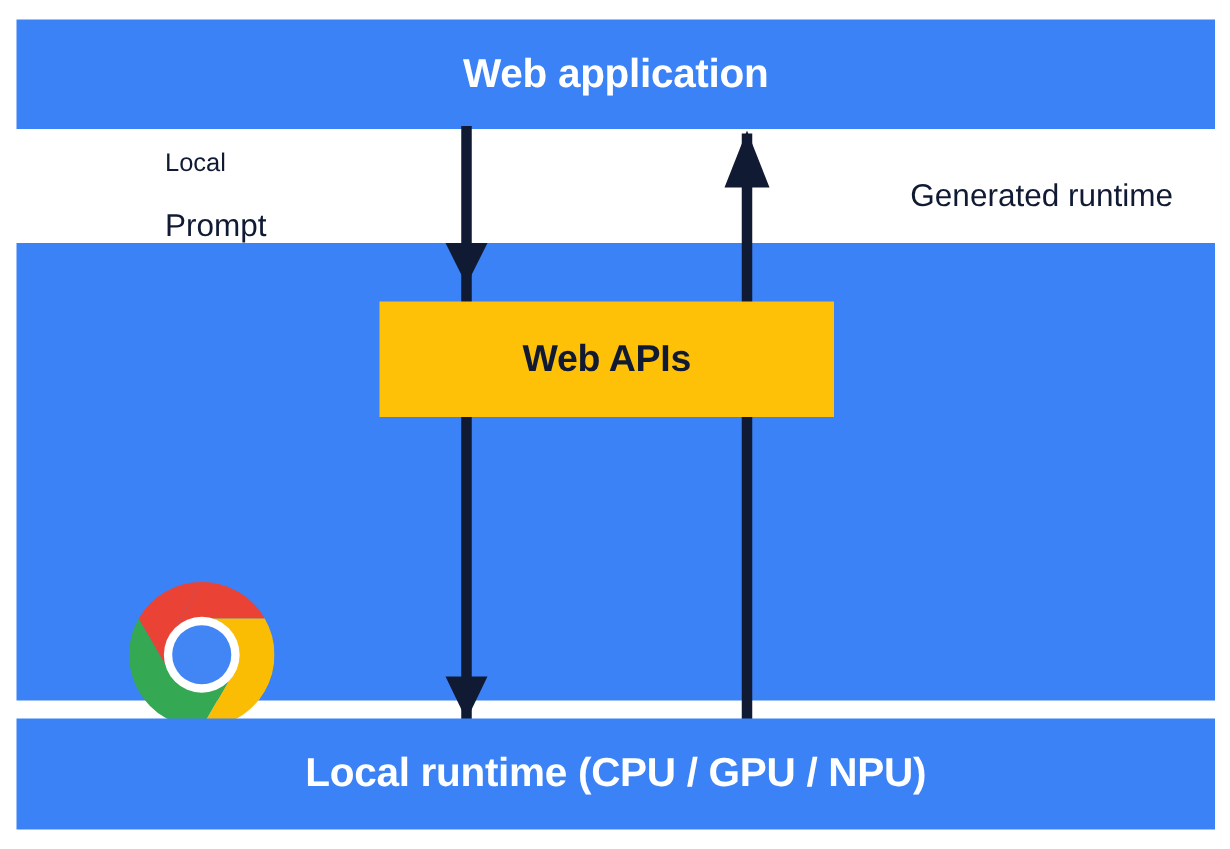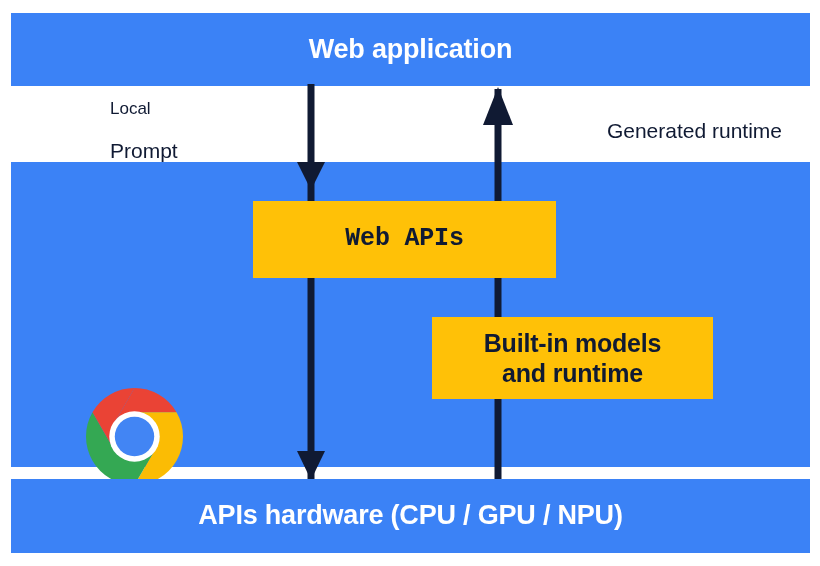--- a/index.html
+++ b/index.html
@@ -118,21 +118,20 @@
     font-size: 25px;
     line-height: 1.22;
     letter-spacing: -0.2px;
   }
   #box-web-apis {
     left: 253px;
     top: 201px;
     width: 303px;
     height: 77px;
     z-index: 3;
-    font-family: Liberation Mono, monospace;
   }
   #box-built-in-models {
     left: 432px;
     top: 317px;
     width: 281px;
     height: 82px;
     z-index: 3;
   }
 
   
@@ -208,24 +207,18 @@
 
     <rect x="16.5" y="5" width="7" height="393" fill="#101A33"></rect>
 
     <polygon points="20,3 35,41 5,41" fill="#101A33"></polygon>
   </svg>
 
   <div class="yellow-box" id="box-web-apis">
     <span class="yellow-box-label">Web APIs</span>
   </div>
 
-  <div class="yellow-box" id="box-built-in-models">
-    <span class="yellow-box-label">
-      <span>Built-in models</span><br>
-      <span>and runtime</span>
-    </span>
-  </div>
 
   <div class="band" id="band-local-hardware">
-    <span class="band-label">APIs hardware (CPU / GPU / NPU)</span>
+    <span class="band-label">Local runtime (CPU / GPU / NPU)</span>
   </div>
 
 </div>
 
 </body></html>

